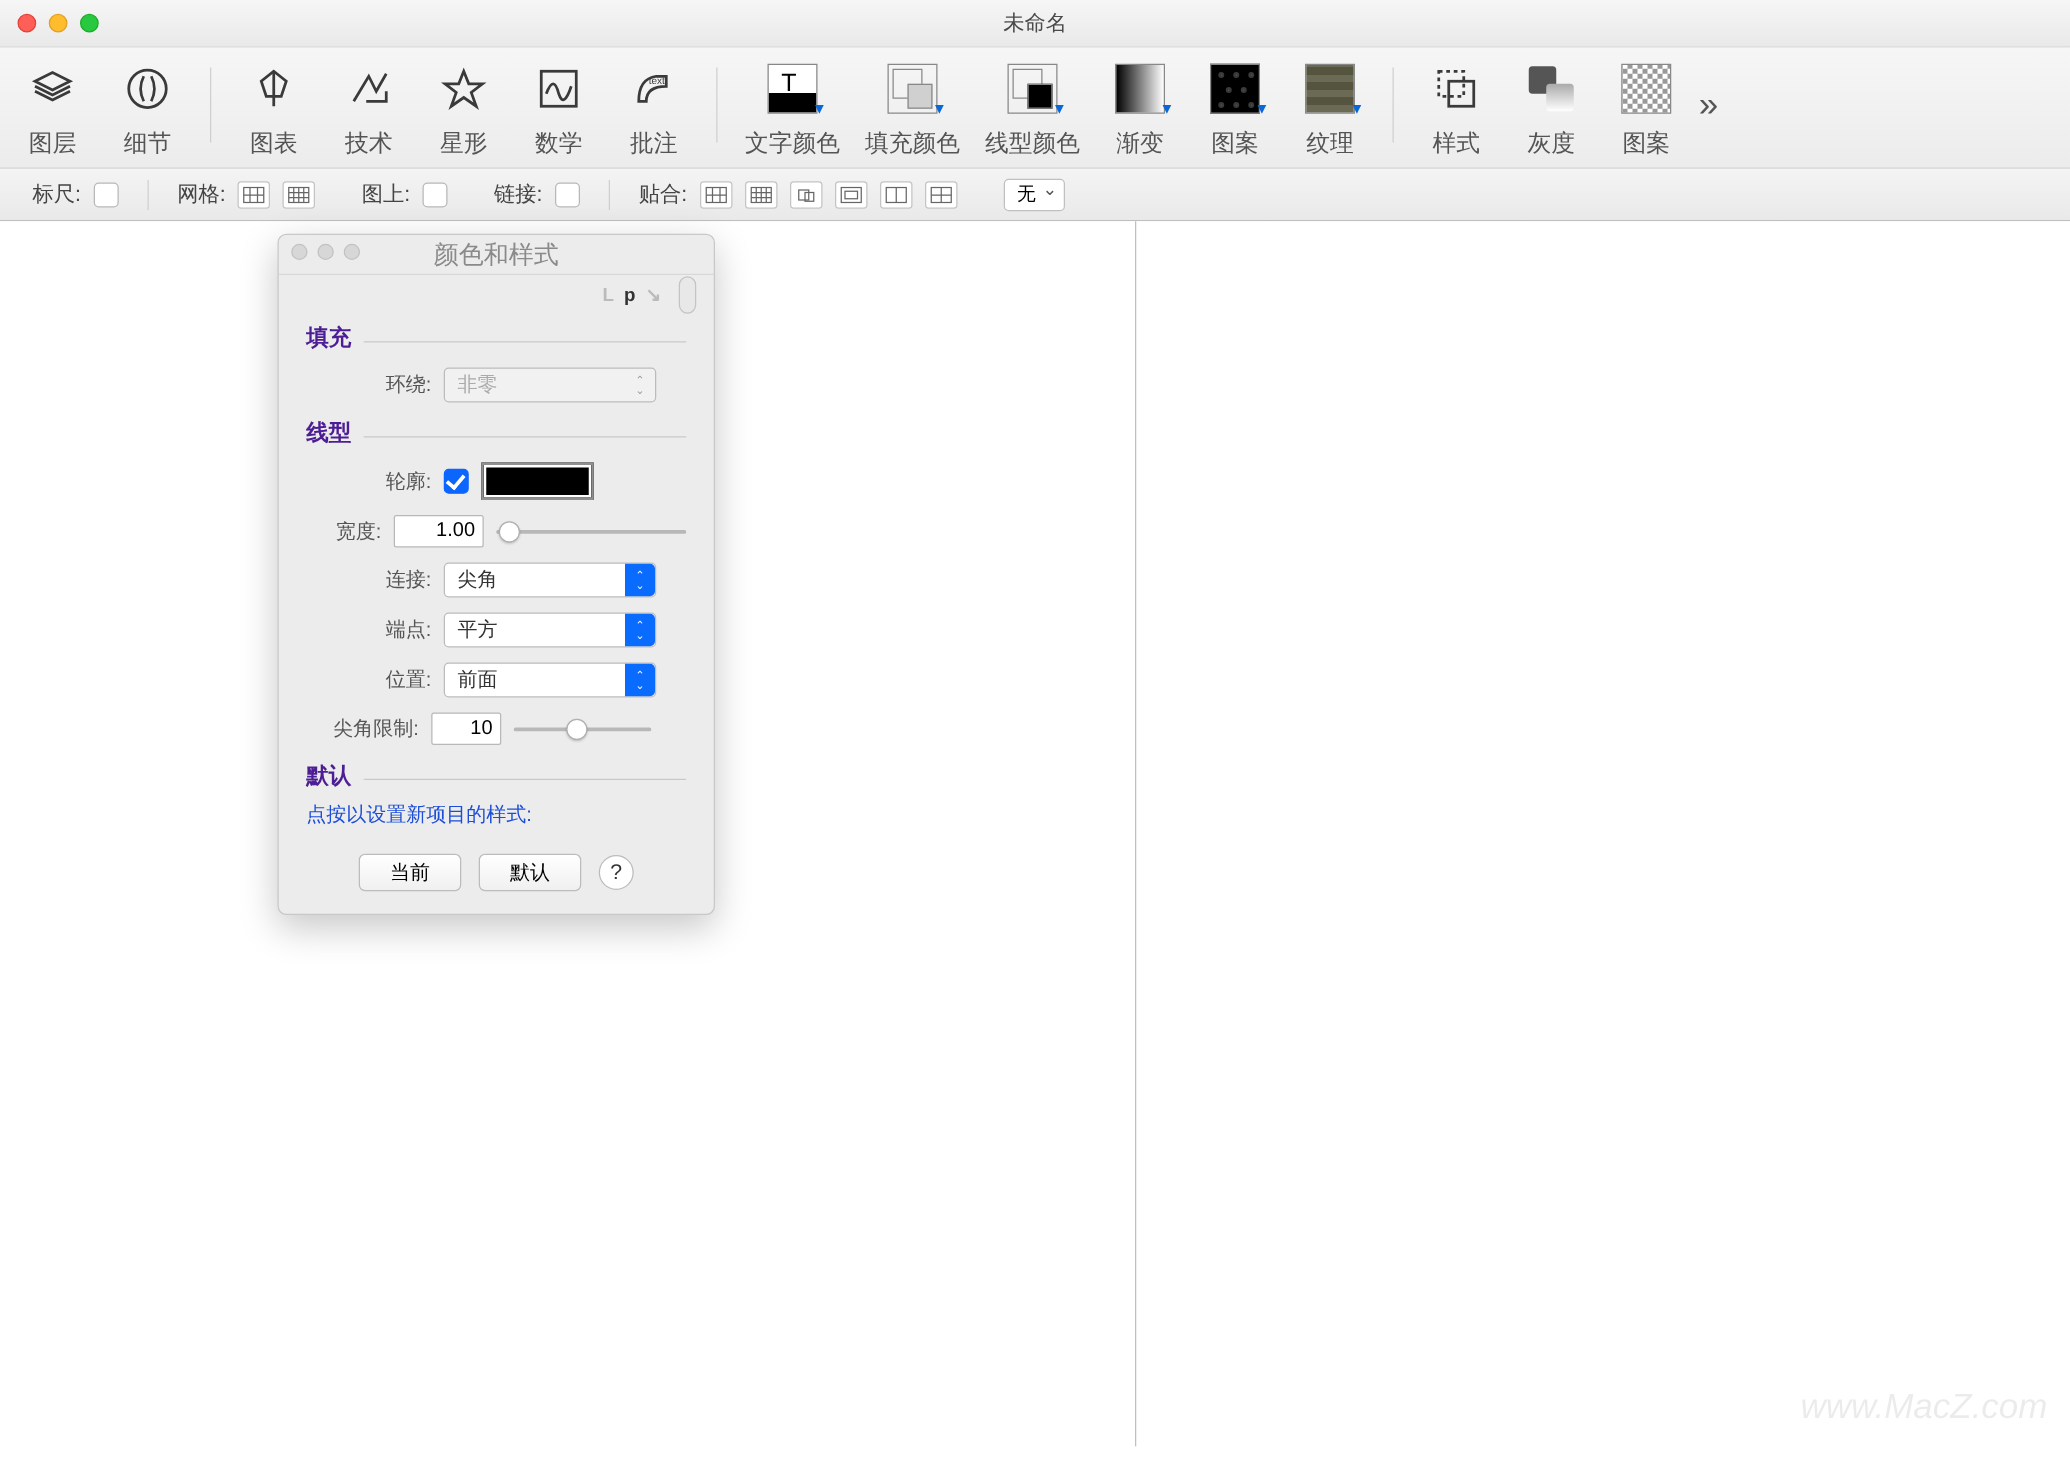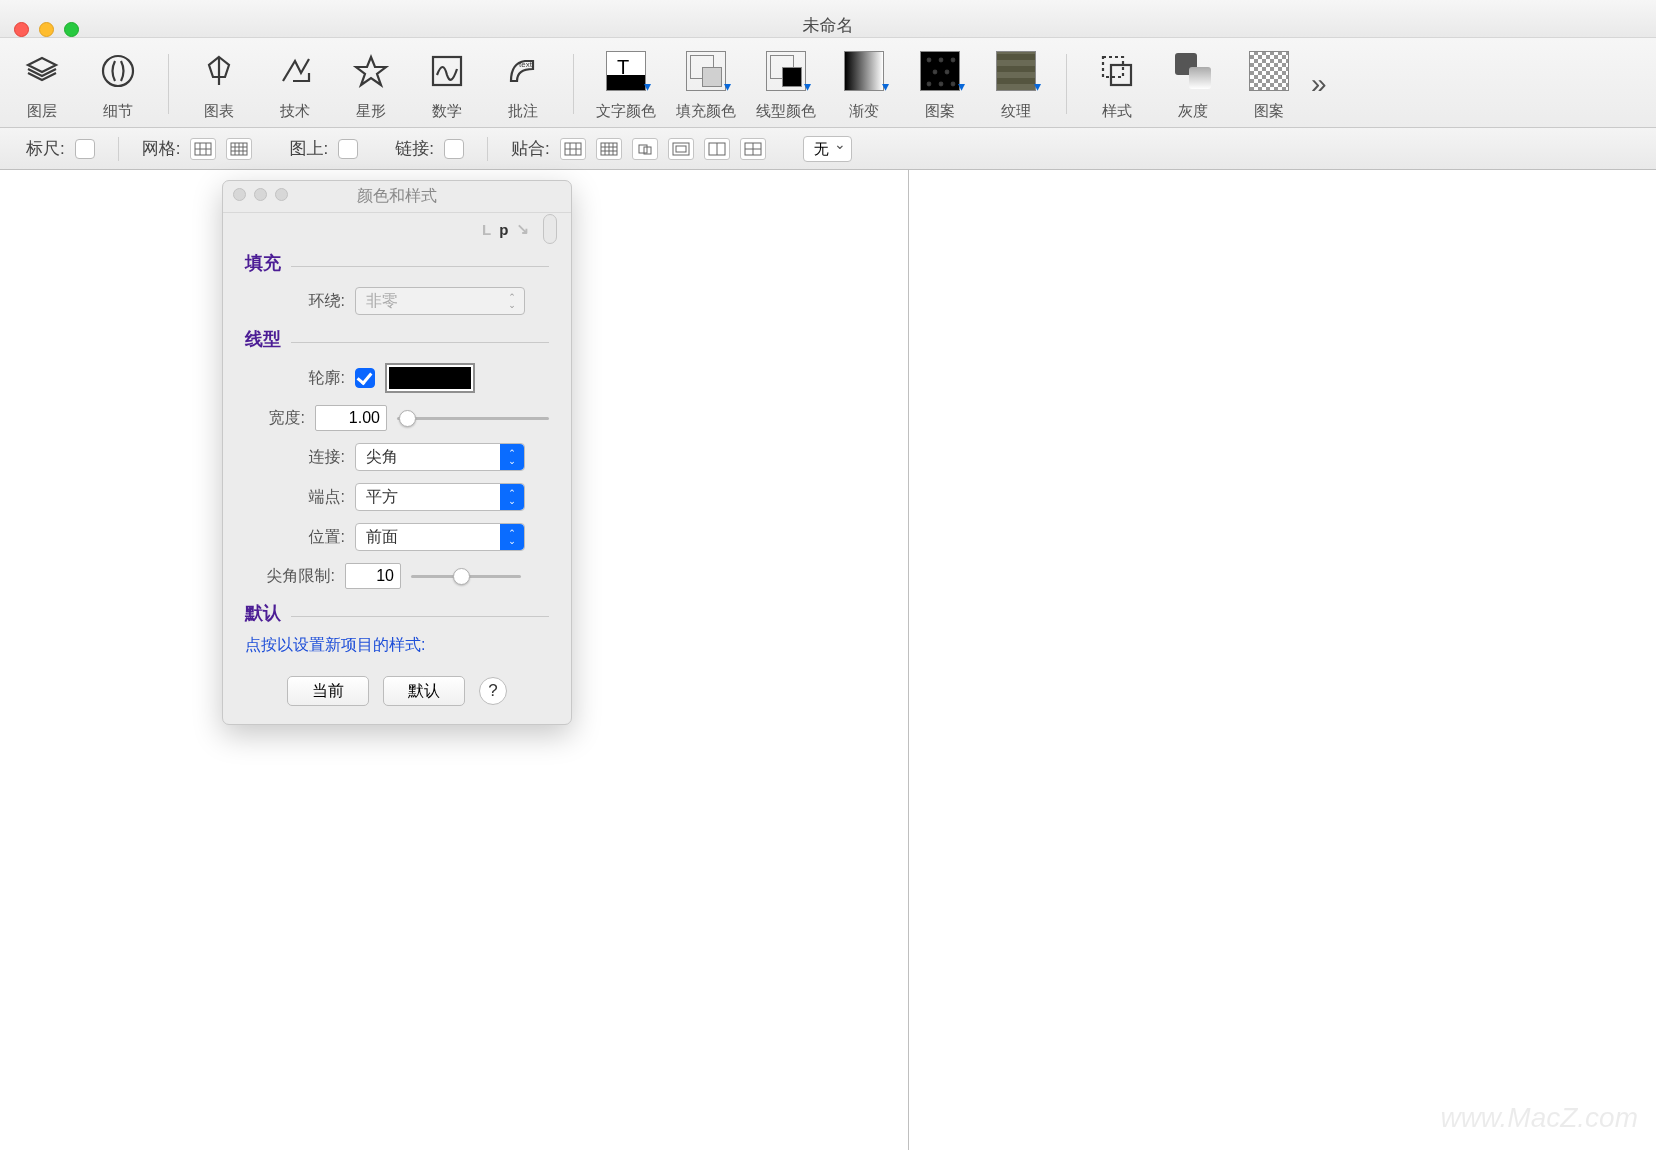--- a/index.html
+++ b/index.html
@@ -1,50 +1,50 @@
 <!DOCTYPE html>
 <html><head>
 <meta charset="utf-8">
 <style>
 * { box-sizing: border-box; margin: 0; padding: 0; font-family: -apple-system, "Helvetica Neue", Arial, sans-serif; }
 body { background: #fff; width: 1656px; height: 1172px; overflow: hidden; position: relative; }
 
-.titlebar { height: 38px; background: linear-gradient(#f6f6f6,#e9e9e9); border-bottom:1px solid #d6d6d6; display:flex; align-items:flex-end; position:relative; }
+.titlebar { height: 38px; background: linear-gradient(#f6f6f6,#e9e9e9); border-bottom:1px solid #d6d6d6; display:flex; align-items:center; position:relative; }
 .traffic { display:flex; gap:10px; margin-left:14px; }
 .traffic span { width:15px; height:15px; border-radius:50%; display:block; }
 .tl-close{background:#ff5f57;border:1px solid #e24238;}
 .tl-min{background:#ffbd2e;border:1px solid #e1a123;}
 .tl-max{background:#28c940;border:1px solid #1dad2c;}
 .titlebar .title{position:absolute; width:100%; text-align:center; font-size:17px; color:#4a4a4a;}
 
 .toolbar { background:linear-gradient(#f6f6f6,#ececec); border-bottom:1px solid #c9c9c9; padding:10px 14px 6px; display:flex; align-items:flex-start; }
 .tb-group{display:flex; gap:20px; align-items:flex-start;}
 .tb-sep{width:1px; height:60px; background:#cfcfcf; margin:6px 22px 0;}
 .tb-item{display:flex; flex-direction:column; align-items:center; gap:8px; min-width:56px;}
 .tb-item .ic{width:46px; height:46px; display:flex; align-items:center; justify-content:center;}
 .tb-item .ic svg{width:40px; height:40px; stroke:#3a3a3a; stroke-width:2.2; fill:none;}
-.tb-item .lbl{font-size:15px; color:#545454;}
+.tb-item .lbl{font-size:19px; color:#545454;}
 .tb-color-box{width:40px;height:40px;border:1px solid #888;display:inline-block;position:relative;}
 .blue-chevron{position:absolute; right:-6px; bottom:-4px; font-size:14px; color:#0968d9;}
 .more{font-size:28px; color:#555; margin-left:14px; margin-top:20px;}
 
 .subbar{background:linear-gradient(#f4f4f4,#e9e9e9); border-bottom:1px solid #bfbfbf; height:42px; display:flex; align-items:center; padding:0 26px; gap:19px; font-size:17px; color:#444;}
 .subbar .sec{display:flex; align-items:center; gap:10px;}
 .subbar .sb-check{width:20px;height:20px;border:1px solid #b8b8b8;border-radius:4px;background:#fff;}
 .subbar .iconbtn{width:26px;height:22px;border:1px solid #c4c4c4;border-radius:3px;background:#fff;display:flex;align-items:center;justify-content:center;}
 .subbar .vdiv{width:1px;height:24px;background:#cfcfcf;margin:0 4px;}
 .subbar select{height:26px;border:1px solid #c0c0c0;border-radius:4px;background:#fff;font-size:15px;padding:0 22px 0 10px;appearance:none;}
 .sel-wrap{position:relative;}
 .sel-wrap::after{content:"⌄";position:absolute;right:6px;top:0;color:#555;font-size:14px;}
 
 .canvas{position:relative; height:calc(1172px - 38px - 112px - 42px); background:#fff;}
 .vline{position:absolute; left:908px; top:0; width:1px; height:100%; background:#bfbfbf;}
 
 .panel{position:absolute; left:222px; top:10px; width:350px; background:#ececec; border:1px solid #c8c8c8; border-radius:7px; box-shadow:0 10px 30px rgba(0,0,0,.22); font-size:16px; color:#333;}
-.panel-title{height:32px; display:flex; align-items:center; justify-content:center; position:relative; font-size:16px; color:#8a8a8a; border-bottom:1px solid #d8d8d8;}
+.panel-title{height:32px; display:flex; align-items:center; justify-content:center; position:relative; font-size:20px; color:#8a8a8a; border-bottom:1px solid #d8d8d8;}
 .panel-traffic{position:absolute; left:10px; top:7px; display:flex; gap:8px;}
 .panel-traffic span{width:13px;height:13px;border-radius:50%;background:#d7d7d7;border:1px solid #c2c2c2;display:block;}
 .panel-topbar{display:flex; justify-content:flex-end; align-items:center; gap:8px; padding:6px 14px 0; height:26px; color:#888; font-size:15px; font-weight:bold;}
 .panel-topbar .thumb{width:14px;height:30px;border:1px solid #c4c4c4;border-radius:7px;margin-left:6px;background:#e8e8e8;}
 .panel-body{padding:6px 22px 18px;}
 .section-h{font-size:18px; font-weight:600; color:#4c1d95; margin:6px 0 2px; display:flex; align-items:center; gap:10px;}
 .section-h .line{flex:1;height:1px;background:#c9c9c9;margin-top:6px;}
 .row{display:flex; align-items:center; margin:12px 0; gap:10px;}
 .row .lab{width:100px; text-align:right; color:#555;}
 .swatch{width:90px;height:30px;border:2px solid #8f8f8f;box-shadow:inset 0 0 0 2px #fff;}

